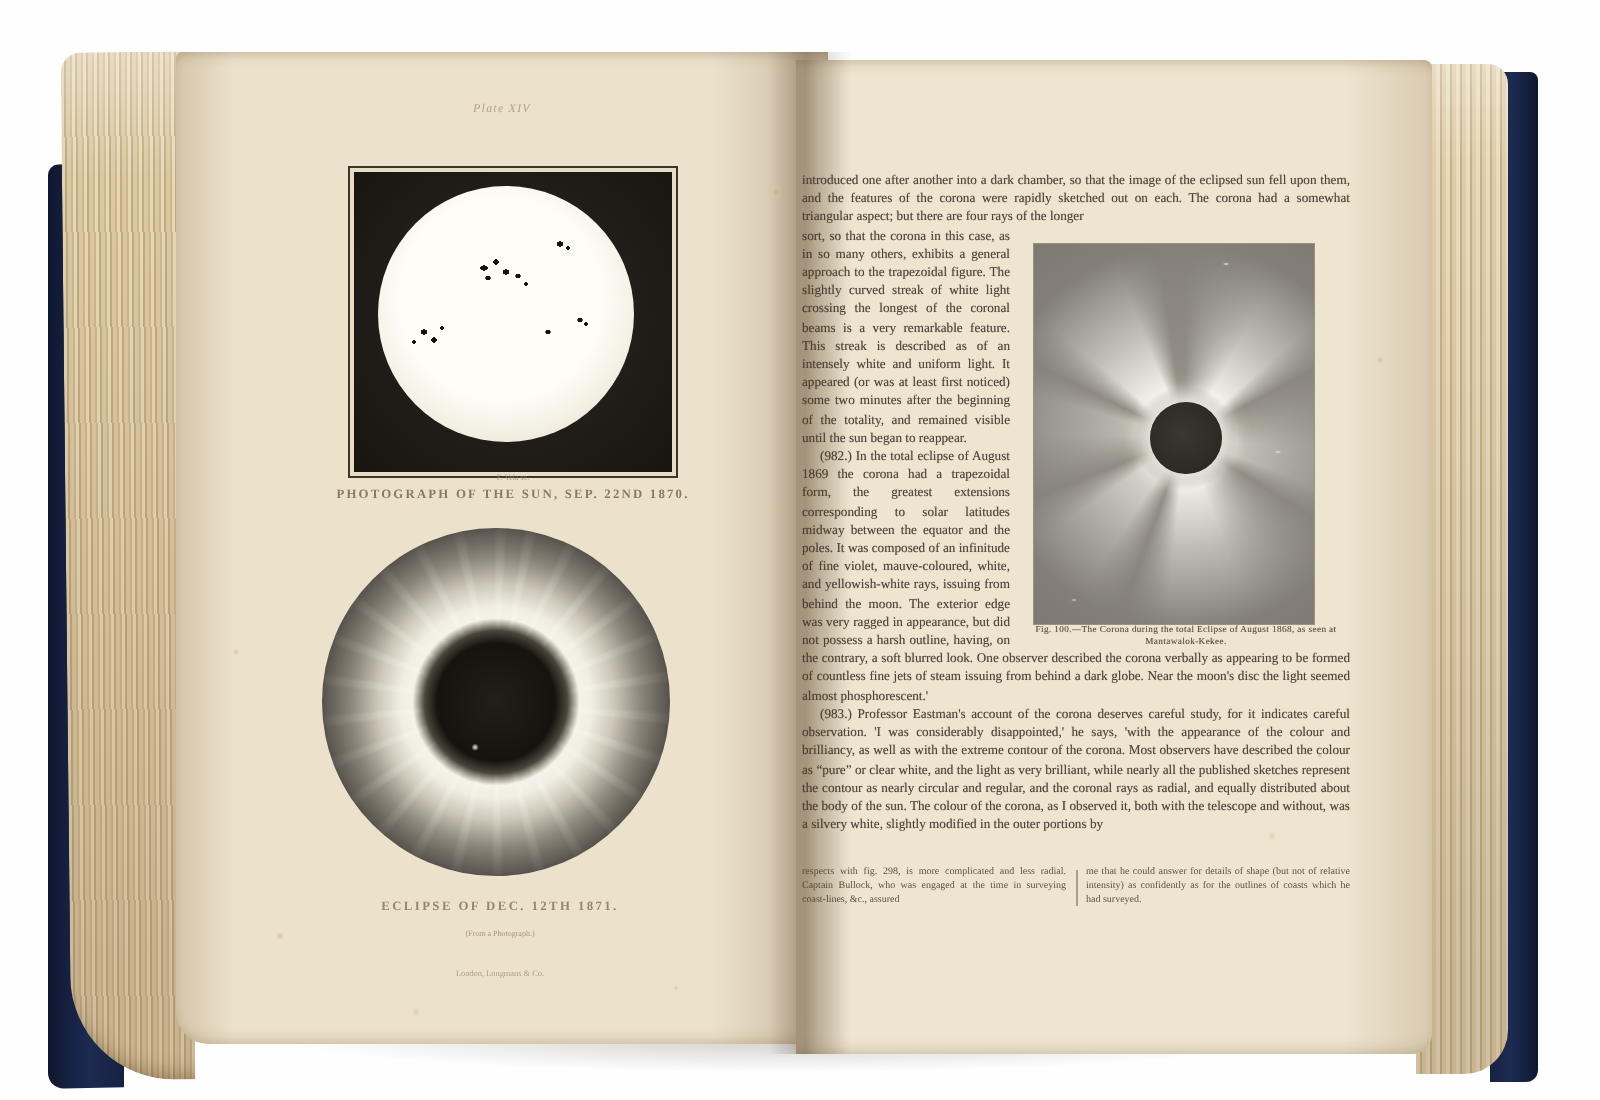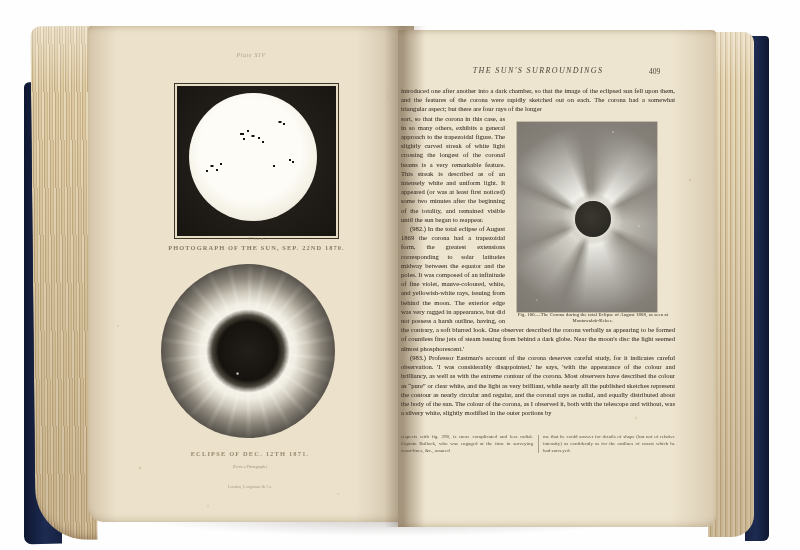--- a/index.html
+++ b/index.html
@@ -154,24 +154,20 @@
     </div>
     <div class="sun-credit">F. Vela sc.</div>
     <div class="sun-caption">PHOTOGRAPH OF THE SUN, SEP. 22ND 1870.</div>
     <div class="eclipse-disc"></div>
     <div class="eclipse-caption">ECLIPSE OF DEC. 12TH 1871.</div>
     <div class="eclipse-subcaption">(From a Photograph.)</div>
     <div class="publisher-line">London, Longmans &amp; Co.</div>
   </div>
 
   <div class="page-right">
-    <div class="running-head">
-      <div class="head-title">THE SUN'S SURROUNDINGS</div>
-      <div class="head-pagenum">409</div>
-    </div>
     <div class="text-block">
       <p>introduced one after another into a dark chamber, so that the image of the eclipsed sun fell upon them, and the features of the corona were rapidly sketched out on each.  The corona had a somewhat triangular aspect; but there are four rays of the longer</p>
       <div class="figure-float">
         <div class="corona-figure">
           <div class="corona-rays"></div>
           <div class="corona-moon"></div>
         </div>
         <p class="figure-caption">Fig. 100.—The Corona during the total Eclipse of August 1868, as seen at Mantawalok-Kekee.</p>
       </div>
       <p>sort, so that the corona in this case, as in so many others, exhibits a general approach to the trapezoidal figure.  The slightly curved streak of white light crossing the longest of the coronal beams is a very remarkable feature.  This streak is described as of an intensely white and uniform light.  It appeared (or was at least first noticed) some two minutes after the beginning of the totality, and remained visible until the sun began to reappear.</p>

